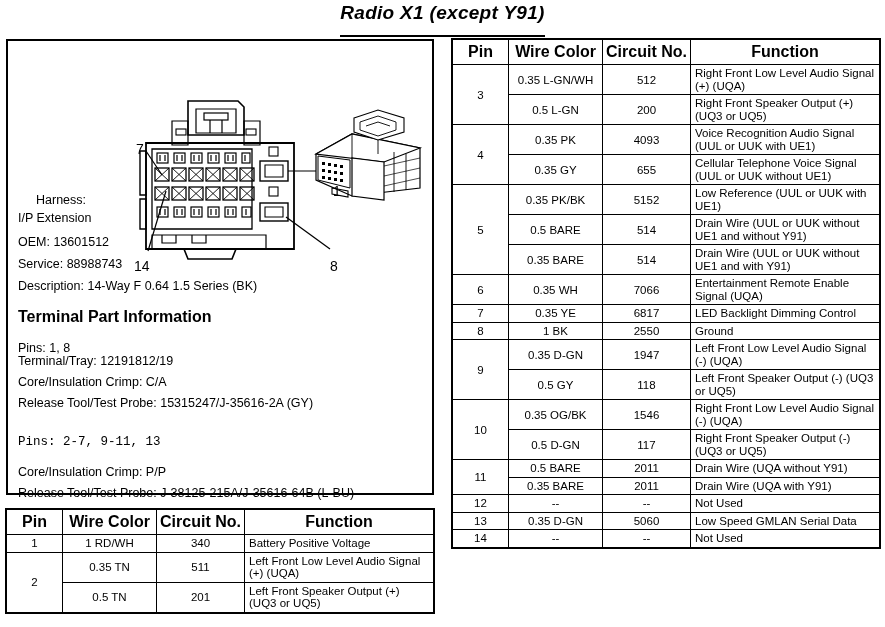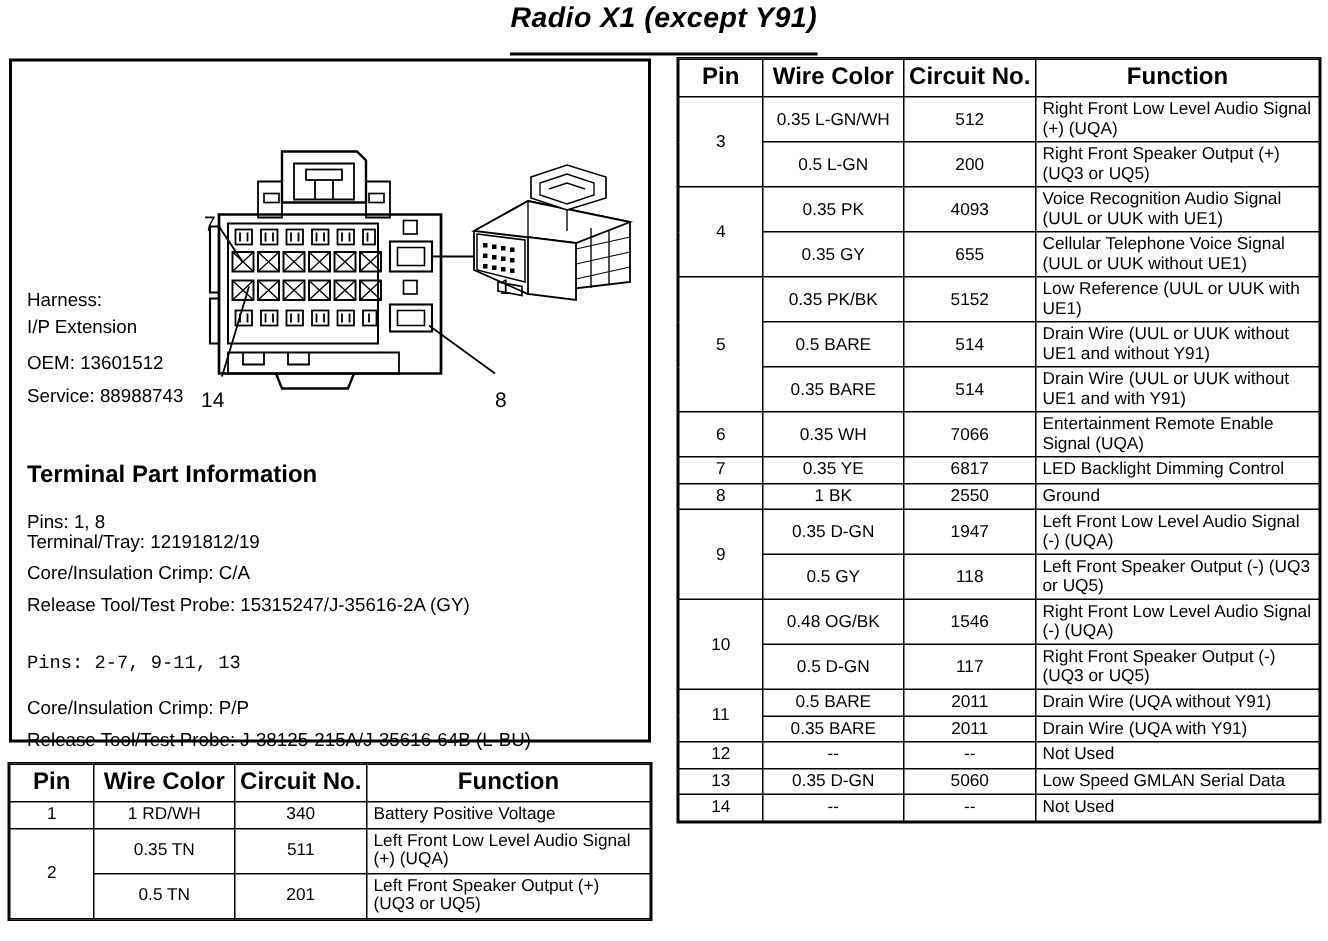--- a/index.html
+++ b/index.html
@@ -293,24 +293,25 @@
     <g fill="none" stroke="#000" stroke-width="1.1">
       <path d="M24 92 L40 95 L40 101 L24 98 Z"></path>
     </g>
   </svg>
 
   <span class="callout" id="callout-7">7</span>
   <span class="callout" id="callout-14">14</span>
   <span class="callout" id="callout-1">1</span>
   <span class="callout" id="callout-8">8</span>
 
-  <div class="info-line" style="top:152px;">Harness:</div>
+  <div class="info-line" style="top:152px;margin-left:18px;">Harness:</div>
   <div class="info-line" style="top:170px;">I/P Extension</div>
   <div class="info-line" style="top:194px;">OEM: 13601512</div>
   <div class="info-line" style="top:216px;">Service: 88988743</div>
+  <div class="info-line" style="top:238px;">Description: 14-Way F 0.64 1.5 Series (BK)</div>
 
   <div id="terminal-heading" style="top:267px;">Terminal Part Information</div>
 
   <div class="info-line" style="top:300px;">Pins: 1, 8</div>
   <div class="info-line" style="top:313px;">Terminal/Tray: 12191812/19</div>
   <div class="info-line" style="top:334px;">Core/Insulation Crimp: C/A</div>
   <div class="info-line" style="top:355px;">Release Tool/Test Probe: 15315247/J-35616-2A (GY)</div>
 
   <div class="info-line" style="top:394px;font-family:Liberation Mono, monospace;">Pins: 2-7, 9-11, 13</div>
   <div class="info-line" style="top:424px;">Core/Insulation Crimp: P/P</div>
@@ -434,21 +435,21 @@
           <td class="c-circuit">1947</td>
           <td class="c-func">Left Front Low Level Audio Signal (-) (UQA)</td>
         </tr>
         <tr>
           <td class="c-color">0.5 GY</td>
           <td class="c-circuit">118</td>
           <td class="c-func">Left Front Speaker Output (-) (UQ3 or UQ5)</td>
         </tr>
         <tr>
           <td class="c-pin" rowspan="2">10</td>
-          <td class="c-color">0.48 OG/BK</td>
+          <td class="c-color">0.35 OG/BK</td>
           <td class="c-circuit">1546</td>
           <td class="c-func">Right Front Low Level Audio Signal (-) (UQA)</td>
         </tr>
         <tr>
           <td class="c-color">0.5 D-GN</td>
           <td class="c-circuit">117</td>
           <td class="c-func">Right Front Speaker Output (-) (UQ3 or UQ5)</td>
         </tr>
         <tr>
           <td class="c-pin" rowspan="2">11</td>

